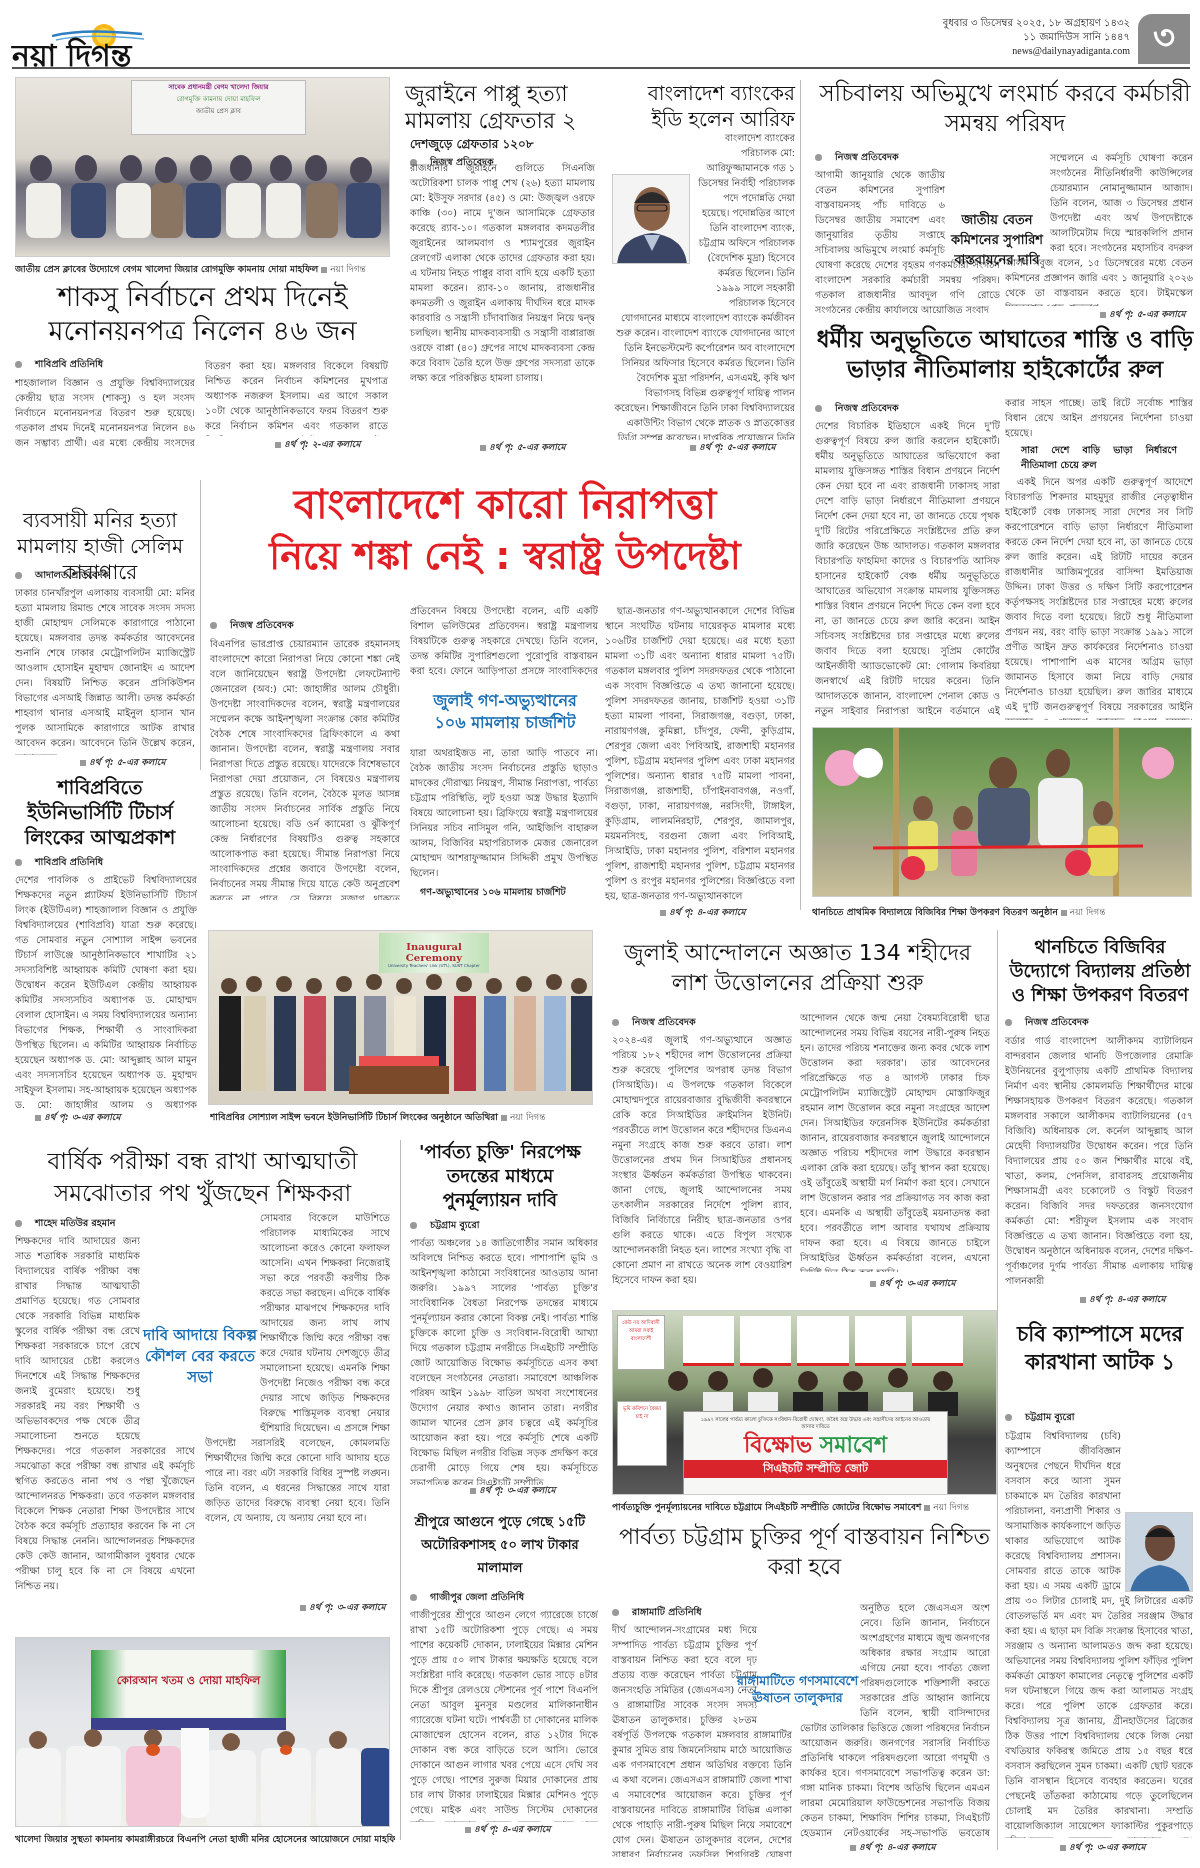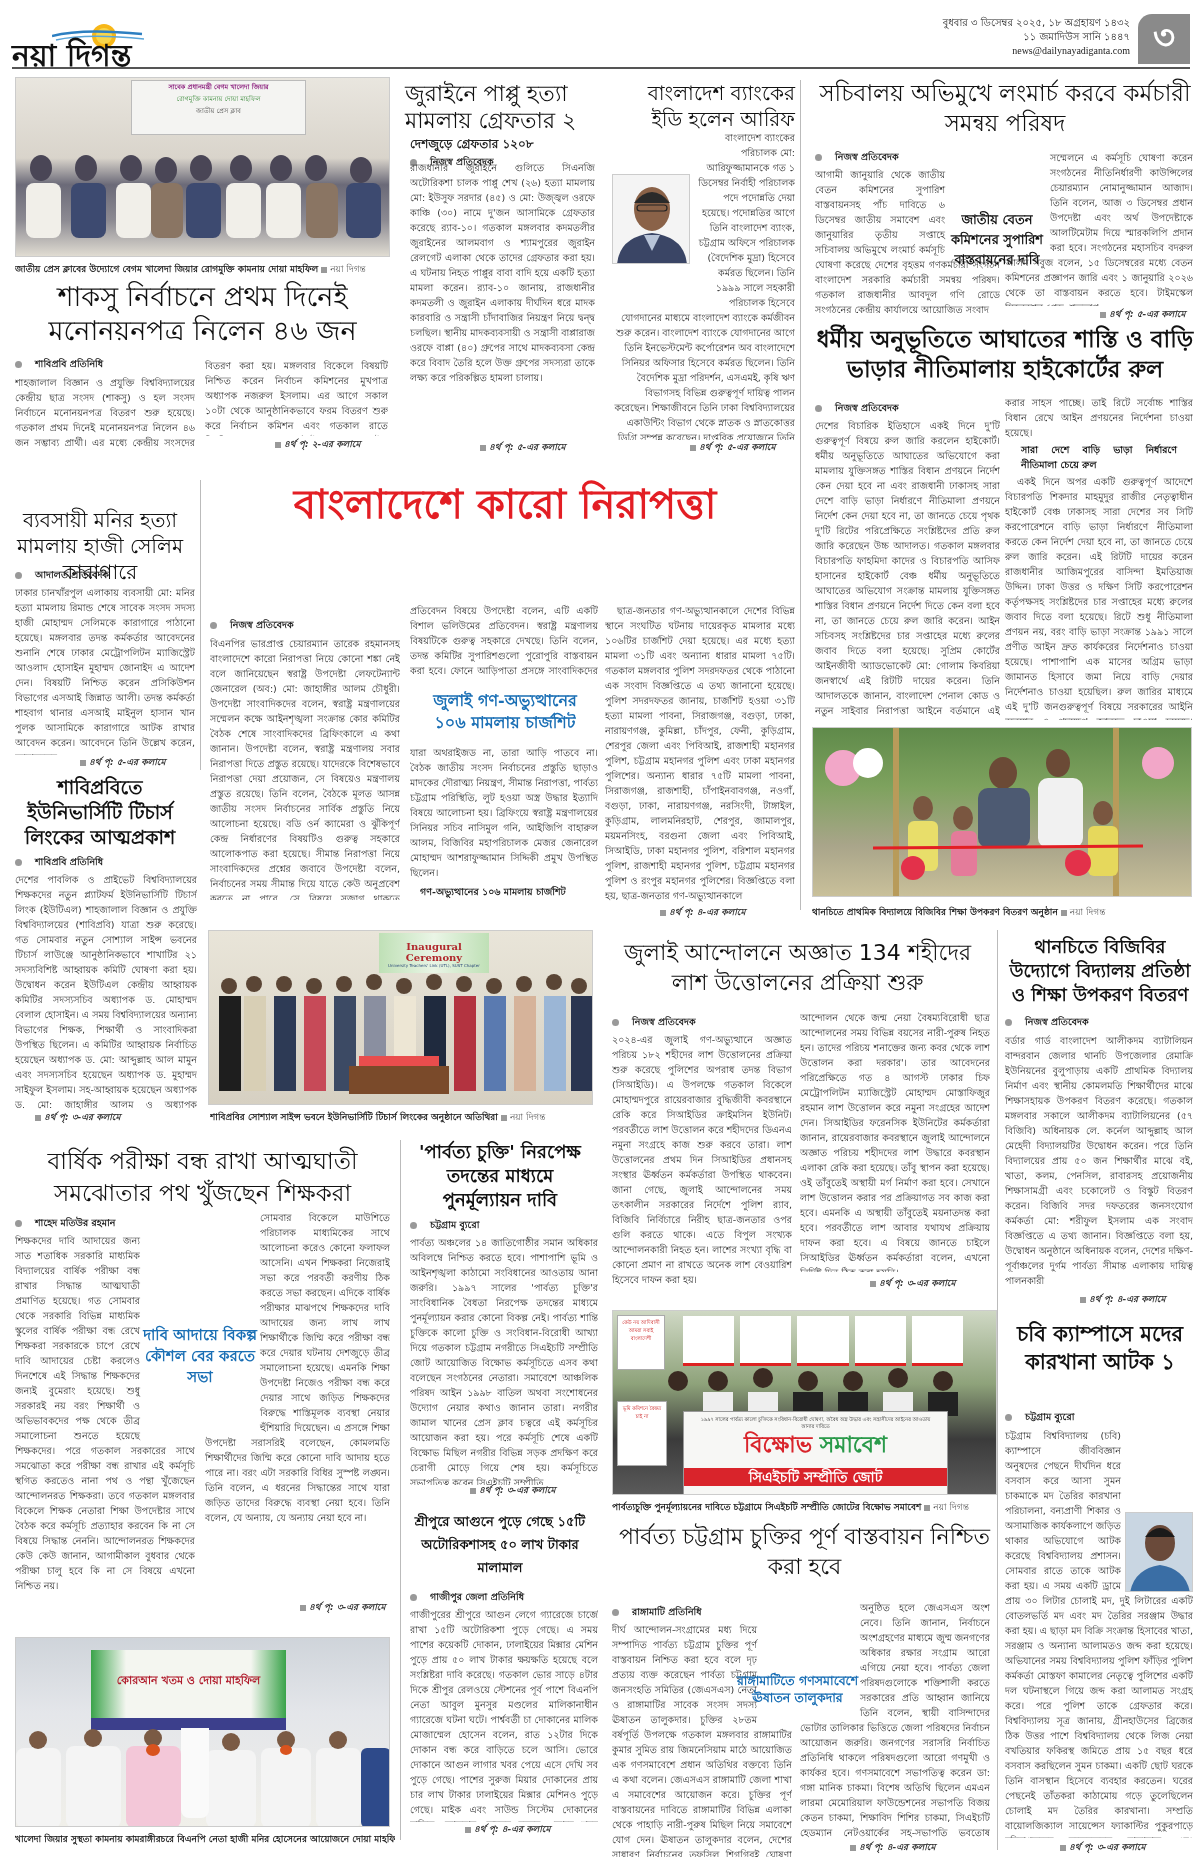--- a/index.html
+++ b/index.html
@@ -184,20 +184,21 @@
     <span class="dot"></span>
     <span>আদালত প্রতিবেদক</span>
   </div>
 <div class="abs body" style="left:15px;top:585px;width:180px;height:170px">
     <p style="text-indent:0">ঢাকার চানখাঁরপুল এলাকায় ব্যবসায়ী মো: মনির হত্যা মামলায় রিমান্ড শেষে সাবেক সংসদ সদস্য হাজী মোহাম্মদ সেলিমকে কারাগারে পাঠানো হয়েছে। মঙ্গলবার তদন্ত কর্মকর্তার আবেদনের শুনানি শেষে ঢাকার মেট্রোপলিটন ম্যাজিস্ট্রেট আওলাদ হোসাইন মুহাম্মদ জোনাইদ এ আদেশ দেন। বিষয়টি নিশ্চিত করেন প্রসিকিউশন বিভাগের এসআই জিন্নাত আলী। তদন্ত কর্মকর্তা শাহবাগ থানার এসআই মাইনুল হাসান খান পুলক আসামিকে কারাগারে আটক রাখার আবেদন করেন। আবেদনে তিনি উল্লেখ করেন, আদালতের</p>
   </div>
 <div class="abs cont" style="left:80px;top:755px"><span class="sq"></span><span>৪র্থ পৃ: ৫-এর কলামে</span></div>
 
 <div class="abs" style="left:210px;top:478px;width:590px;text-align:center;color:#e31e24;font-weight:700;line-height:52px;font-family:'DejaVu Sans',sans-serif">
   <div style="font-size:40px">বাংলাদেশে কারো নিরাপত্তা</div>
+  <div style="font-size:38px">নিয়ে শঙ্কা নেই : স্বরাষ্ট্র উপদেষ্টা</div>
 </div>
 <div class="abs by" style="left:210px;top:618px">
     <span class="dot"></span>
     <span>নিজস্ব প্রতিবেদক</span>
   </div>
 <div class="abs body" style="left:210px;top:636px;width:190px;height:264px">
     <p style="text-indent:0">বিএনপির ভারপ্রাপ্ত চেয়ারম্যান তারেক রহমানসহ বাংলাদেশে কারো নিরাপত্তা নিয়ে কোনো শঙ্কা নেই বলে জানিয়েছেন স্বরাষ্ট্র উপদেষ্টা লেফটেন্যান্ট জেনারেল (অব:) মো: জাহাঙ্গীর আলম চৌধুরী। উপদেষ্টা সাংবাদিকদের বলেন, স্বরাষ্ট্র মন্ত্রণালয়ের সম্মেলন কক্ষে আইনশৃঙ্খলা সংক্রান্ত কোর কমিটির বৈঠক শেষে সাংবাদিকদের ব্রিফিংকালে এ কথা জানান। উপদেষ্টা বলেন, স্বরাষ্ট্র মন্ত্রণালয় সবার নিরাপত্তা দিতে প্রস্তুত রয়েছে। যাদেরকে বিশেষভাবে নিরাপত্তা দেয়া প্রয়োজন, সে বিষয়েও মন্ত্রণালয় প্রস্তুত রয়েছে। তিনি বলেন, বৈঠকে মূলত আসন্ন জাতীয় সংসদ নির্বাচনের সার্বিক প্রস্তুতি নিয়ে আলোচনা হয়েছে। বডি ওর্ন ক্যামেরা ও ঝুঁকিপূর্ণ কেন্দ্র নির্ধারণের বিষয়টিও গুরুত্ব সহকারে আলোকপাত করা হয়েছে। সীমান্ত নিরাপত্তা নিয়ে সাংবাদিকদের প্রশ্নের জবাবে উপদেষ্টা বলেন, নির্বাচনের সময় সীমান্ত দিয়ে যাতে কেউ অনুপ্রবেশ করতে না পারে, সে বিষয়ে সজাগ থাকতে বিজিবিকে নির্দেশ দেয়া হয়েছে। বিডিআর হত্যাকাণ্ড নিয়ে তদন্ত কমিটির</p>
   </div>
 <div class="abs body" style="left:410px;top:603px;width:188px;height:75px">
     <p style="text-indent:0">প্রতিবেদন বিষয়ে উপদেষ্টা বলেন, এটি একটি বিশাল ভলিউমের প্রতিবেদন। স্বরাষ্ট্র মন্ত্রণালয় বিষয়টিকে গুরুত্ব সহকারে দেখছে। তিনি বলেন, তদন্ত কমিটির সুপারিশগুলো পুরোপুরি বাস্তবায়ন করা হবে। ফোনে আড়িপাতা প্রসঙ্গে সাংবাদিকদের প্রশ্নের জবাবে তিনি আরো বলেন, যেসব সংস্থা অথরাইজড, তারা আড়ি পাতবে।</p>
@@ -355,21 +356,21 @@
         <rect x="175" y="26" width="30" height="24"></rect>
         <rect x="265" y="26" width="30" height="24"></rect>
       </g>
   </svg>
   <div class="abs" style="left:70px;top:100px;width:265px;height:85px;background:#f7f7f5;border:1px solid #999;text-align:center">
     <div style="font-size:5px;line-height:7px;padding:4px 10px 0;color:#333">১৯৯৭ সালের পার্বত্য কালো চুক্তিকে সংবিধান-বিরোধী ঘোষণা, অবৈধ অস্ত্র উদ্ধার এবং সন্ত্রাসীদের আইনের আওতায় আনার দাবিতে</div>
     <div style="font-size:22px;font-weight:700;line-height:30px">
       <span style="color:#d9242b">বিক্ষোভ</span>
       <span style="color:#2a9a4a">সমাবেশ</span>
     </div>
-    <div style="background:#d9242b;color:#fff;font-size:14px;font-weight:700;line-height:18px;margin-top:8px">সিএইচটি সম্প্রীতি জোট</div>
+    <div style="background:#d9242b;color:#fff;font-size:11px;font-weight:700;line-height:18px;margin-top:0">সিএইচটি সম্প্রীতি জোট</div>
   </div>
 </div>
 <div class="abs cap" style="left:612px;top:1500px;width:385px">
   <span>পার্বত্যচুক্তি পুনর্মূল্যায়নের দাবিতে চট্টগ্রামে সিএইচটি সম্প্রীতি জোটের বিক্ষোভ সমাবেশ</span><span class="sq"></span><span class="src">নয়া দিগন্ত</span>
 </div>
 
 <div class="abs hl" style="left:612px;top:1522px;width:385px;font-size:22px;line-height:30px">পার্বত্য চট্টগ্রাম চুক্তির পূর্ণ বাস্তবায়ন নিশ্চিত করা হবে</div>
 <div class="abs by" style="left:612px;top:1605px">
     <span class="dot"></span>
     <span>রাঙ্গামাটি প্রতিনিধি</span>

